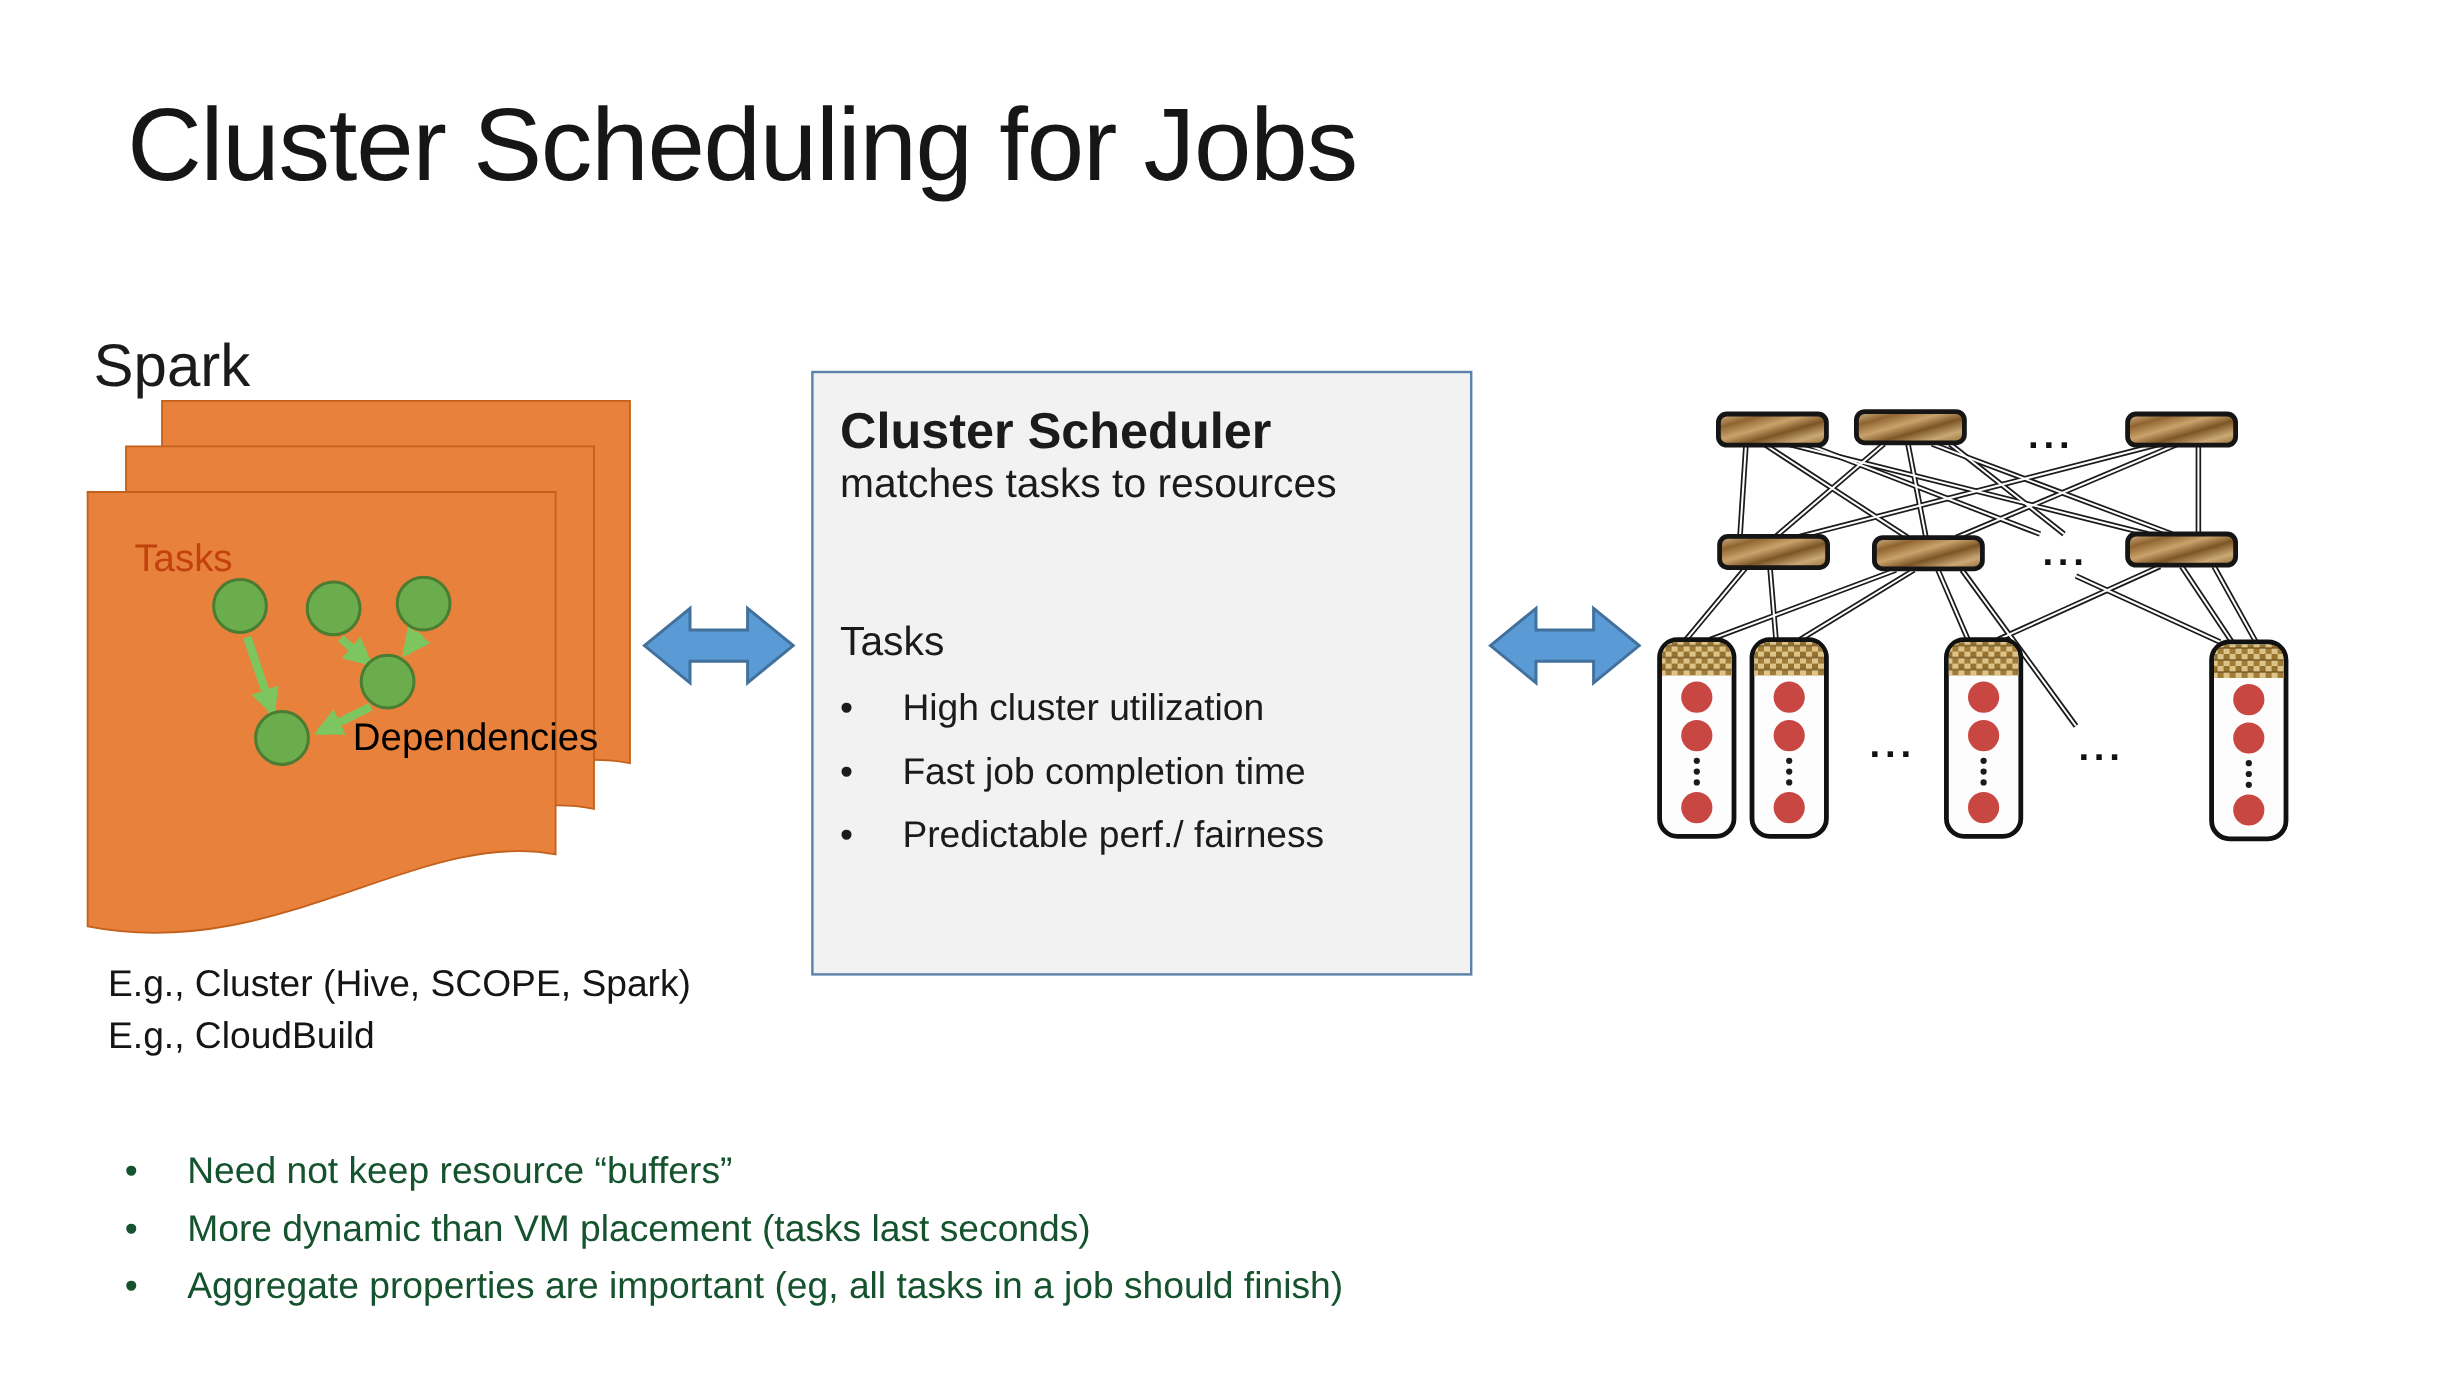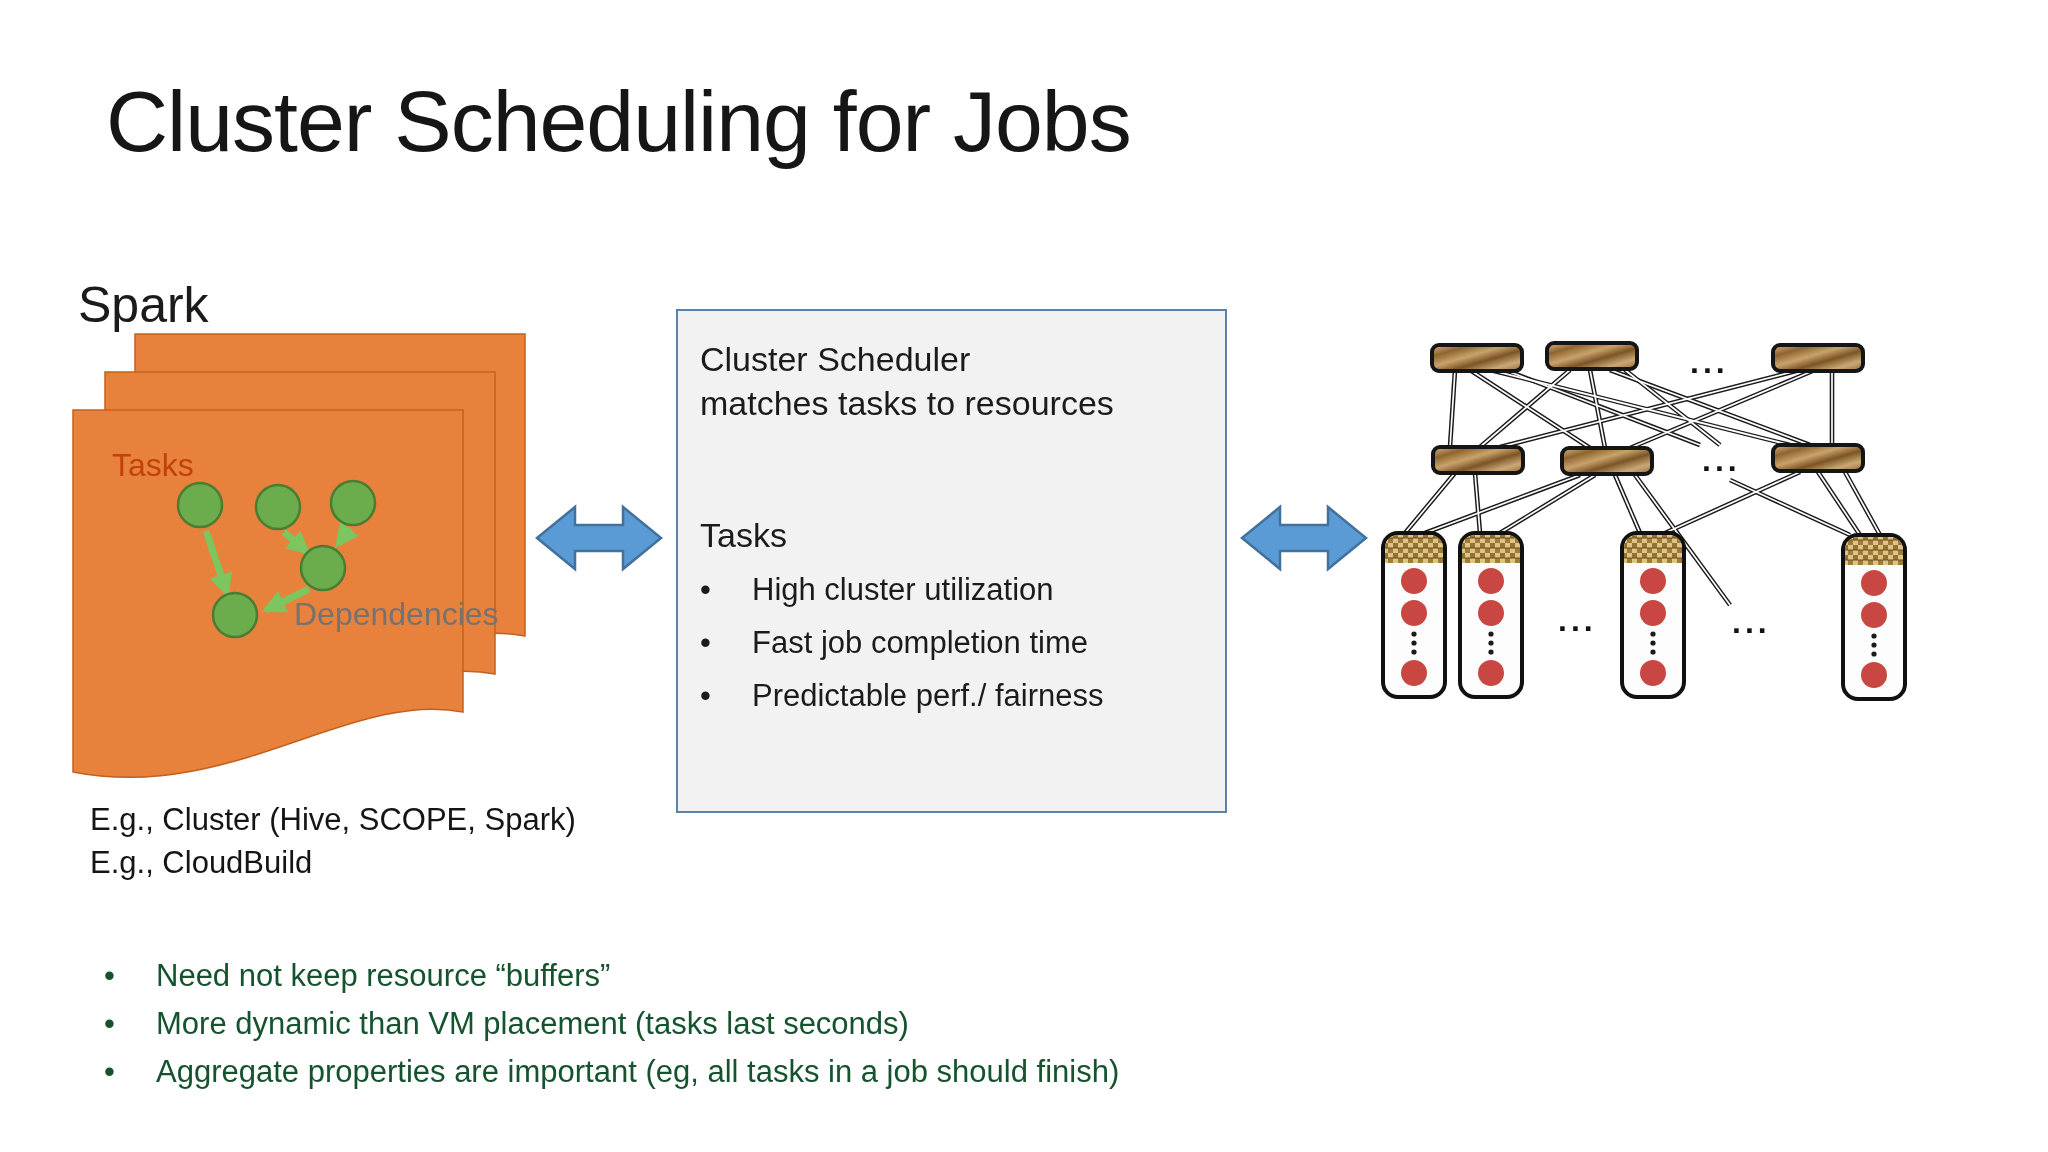--- a/index.html
+++ b/index.html
@@ -9,26 +9,26 @@
   *{margin:0;padding:0;box-sizing:border-box}
   html,body{width:2048px;height:1152px;background:#fff;overflow:hidden;
     font-family:"Liberation Sans",sans-serif;color:#1b1b1b}
   .slide{position:absolute;inset:0;width:2048px;height:846px;background:#fff}
   .abs{position:absolute}
 
   .title{left:106px;top:74px;font-size:86px;font-weight:400;letter-spacing:-1px;line-height:1.1;color:#161616}
   .jobs-heading{left:78px;top:280px;font-size:50px;font-weight:400;line-height:1}
 
   .tasks-label{left:112px;top:447px;font-size:32px;color:#c2410c}
-  .deps-label{left:294px;top:596px;font-size:32px;color:#737373}
+  .deps-label{left:294px;top:596px;font-size:32px;color:#000000}
   .examples{left:90px;top:798px;font-size:31px;line-height:43px;color:#151515}
 
   .sched-box{left:676px;top:309px;width:551px;height:504px;background:var(--box-bg);
     border:2px solid var(--box-border);padding:26px 24px 0 22px}
-  .sched-title{font-size:34px;font-weight:400;line-height:44px}
+  .sched-title{font-size:42px;font-weight:700;line-height:44px}
   .sched-sub{font-size:34px;line-height:44px}
   .goals-heading{font-size:34px;line-height:44px;margin-top:88px}
   .goals{list-style:none;margin-top:6px}
   .goals li{font-size:31px;line-height:53px;display:flex}
   .goals li::before{content:"\2022";width:52px;flex:0 0 52px;font-size:31px}
 
   .caption{left:1398px;top:760px;font-size:34px;color:#151515}
 
   .notes{left:104px;top:952px;list-style:none}
   .notes li{font-size:31px;line-height:48px;display:flex;color:#14532d}

